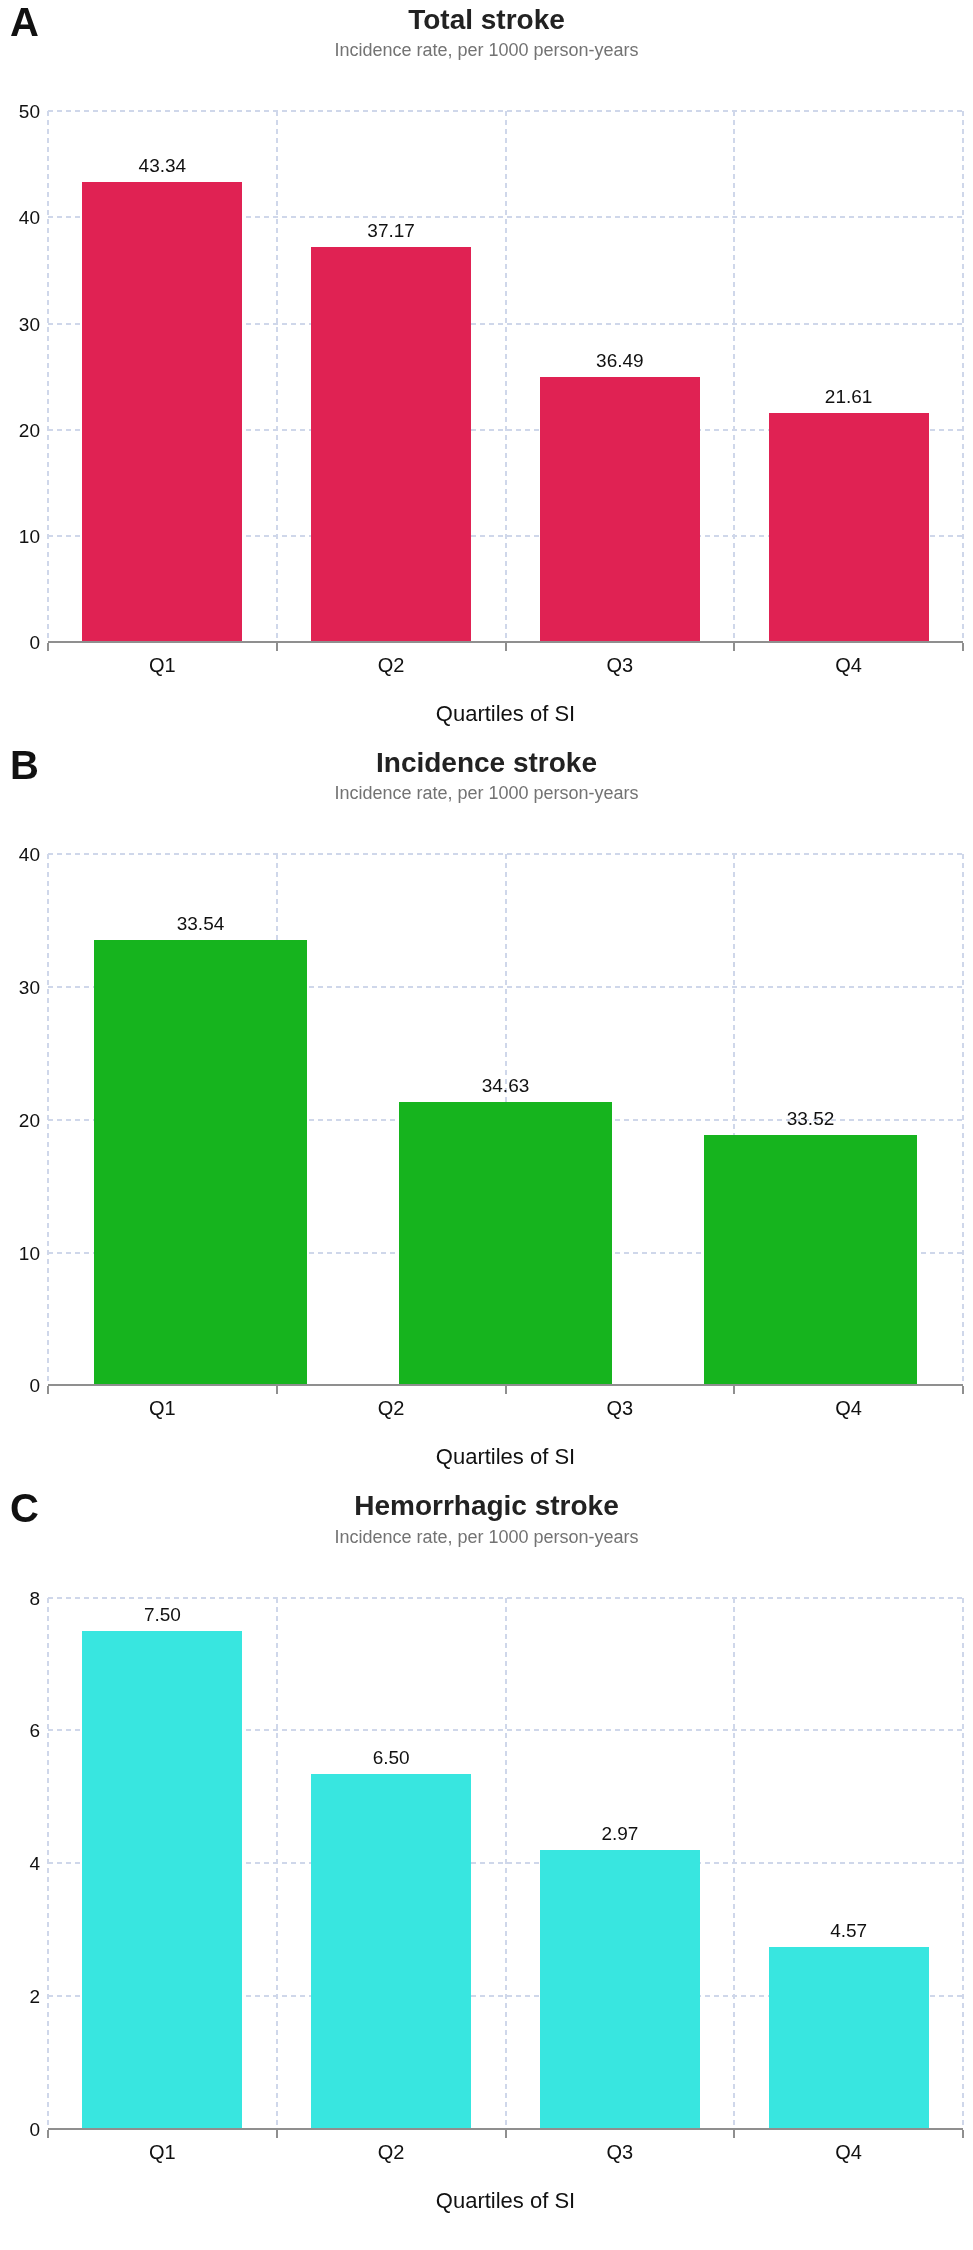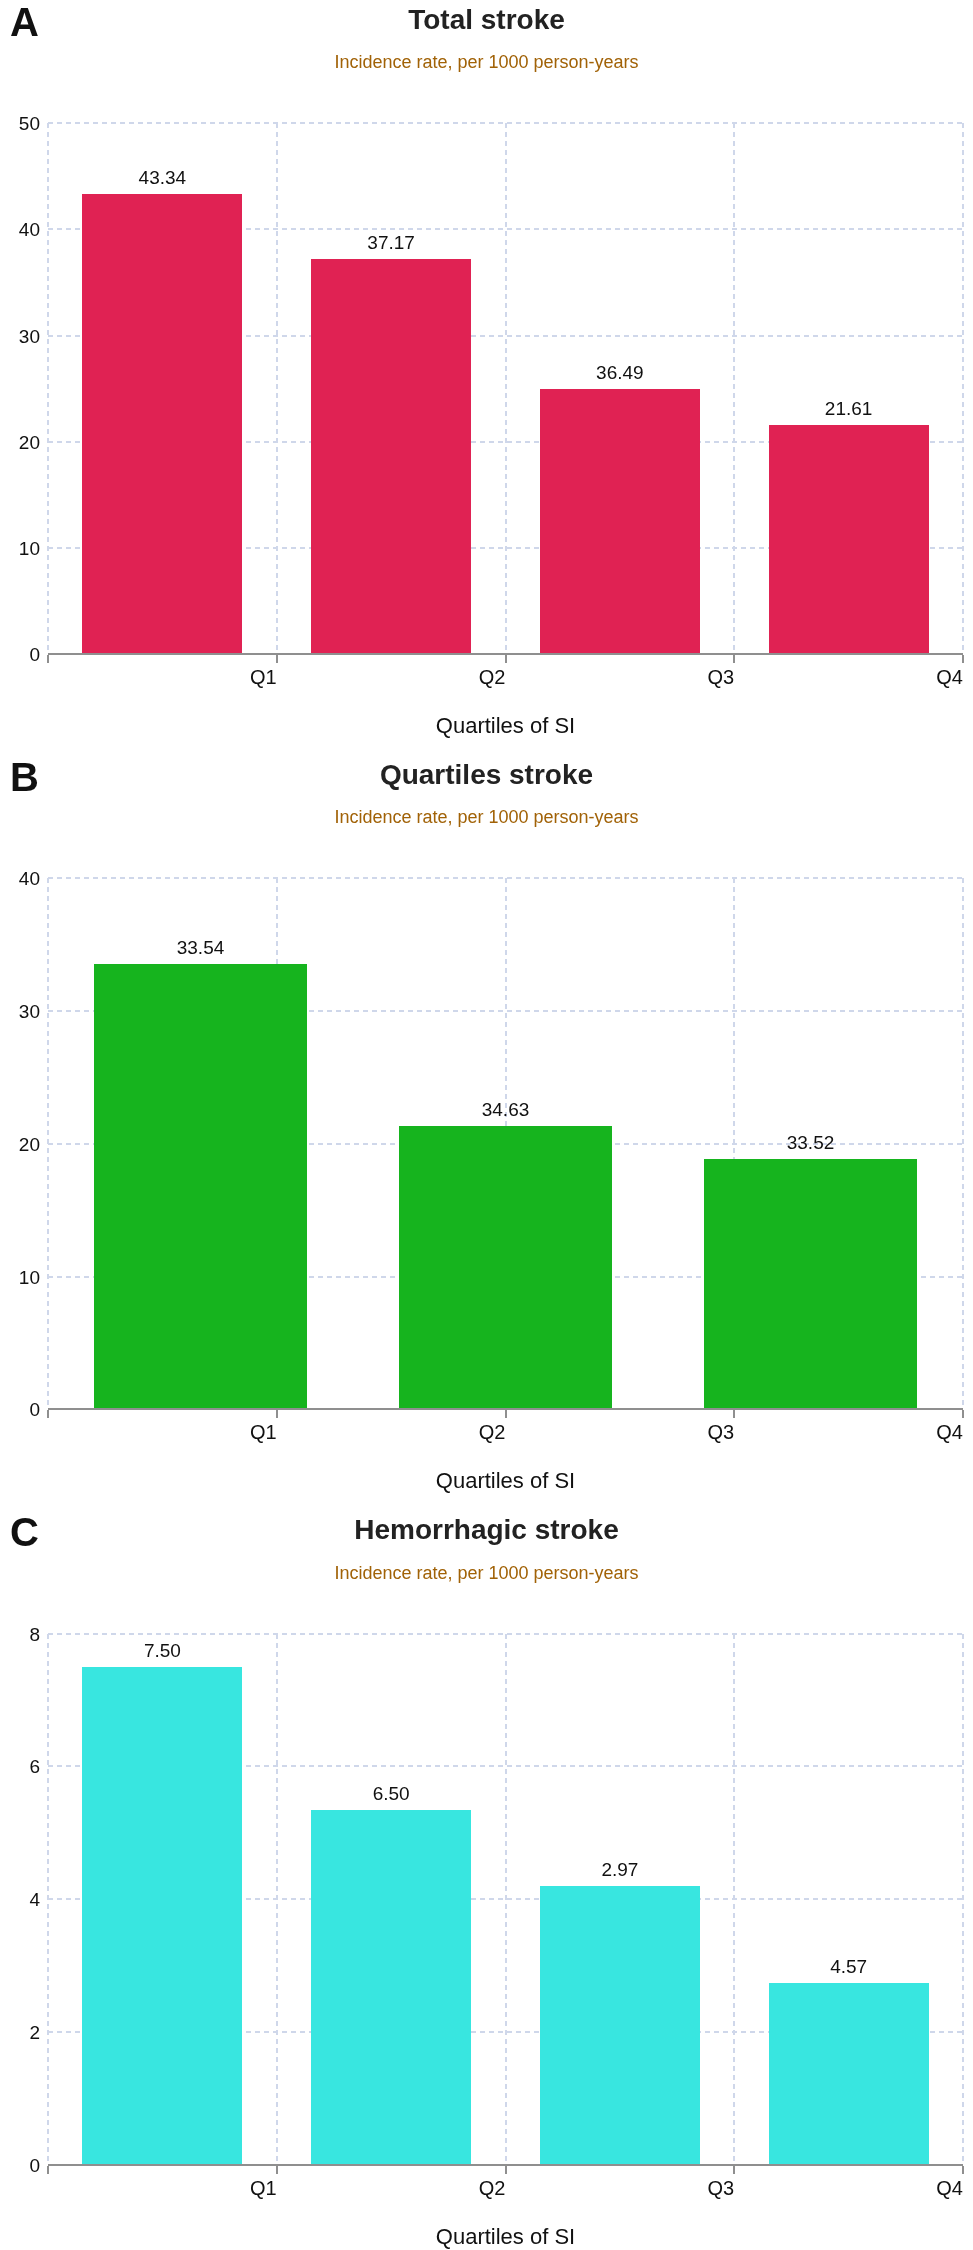--- a/index.html
+++ b/index.html
@@ -20,21 +20,21 @@
   .panel + .panel{margin-top:20px;}
   .panel-header{position:relative;text-align:center;}
   .panel-letter{
     position:absolute;left:10px;top:-2px;
     font-size:40px;font-weight:bold;line-height:1;color:#111;
   }
   .panel-title{
     margin:0;font-size:28px;font-weight:bold;color:#222;line-height:1.15;
   }
   .panel-subtitle{
-    margin-top:16px;font-size:18px;color:#a16207;
+    margin-top:4px;font-size:18px;color:#737373;
   }
   .chart{
     display:flex;padding-top:50px;padding-right:10px;
   }
   .yaxis{
     position:relative;width:48px;height:531px;flex:0 0 48px;
   }
   .ytick{
     position:absolute;right:8px;transform:translateY(50%);
     font-size:19px;color:#111;line-height:1;
@@ -63,21 +63,21 @@
   .xaxis-line{
     position:absolute;left:0;right:0;bottom:-1px;height:2px;background:var(--axis);
   }
   .axis-tick{
     position:absolute;bottom:-9px;width:2px;height:8px;background:var(--axis);
   }
   .xlabels{
     display:flex;margin-left:48px;margin-right:10px;padding-top:12px;
   }
   .xlabel-cell{
-    flex:1;text-align:right;font-size:20px;color:#111;
+    flex:1;text-align:center;font-size:20px;color:#111;
   }
   .xtitle{
     margin-left:48px;margin-right:10px;margin-top:24px;
     text-align:center;font-size:22px;color:#111;
   }
 </style>
 </head>
 <body>
 
 <div id="figure">
@@ -140,21 +140,21 @@
         <div class="xlabel-cell">Q2</div>
         <div class="xlabel-cell">Q3</div>
         <div class="xlabel-cell">Q4</div>
       </div>
     <div class="xtitle">Quartiles of SI</div>
   </section>
 
   <section class="panel">
     <div class="panel-header">
       <div class="panel-letter">B</div>
-      <h2 class="panel-title">Quartiles stroke</h2>
+      <h2 class="panel-title">Incidence stroke</h2>
       <div class="panel-subtitle">Incidence rate, per 1000 person-years</div>
     </div>
     <div class="chart">
       <div class="yaxis">
           <div class="ytick" style="bottom: 0%;">0</div>
           <div class="ytick" style="bottom: 25%;">10</div>
           <div class="ytick" style="bottom: 50%;">20</div>
           <div class="ytick" style="bottom: 75%;">30</div>
           <div class="ytick" style="bottom: 100%;">40</div>
         </div>

